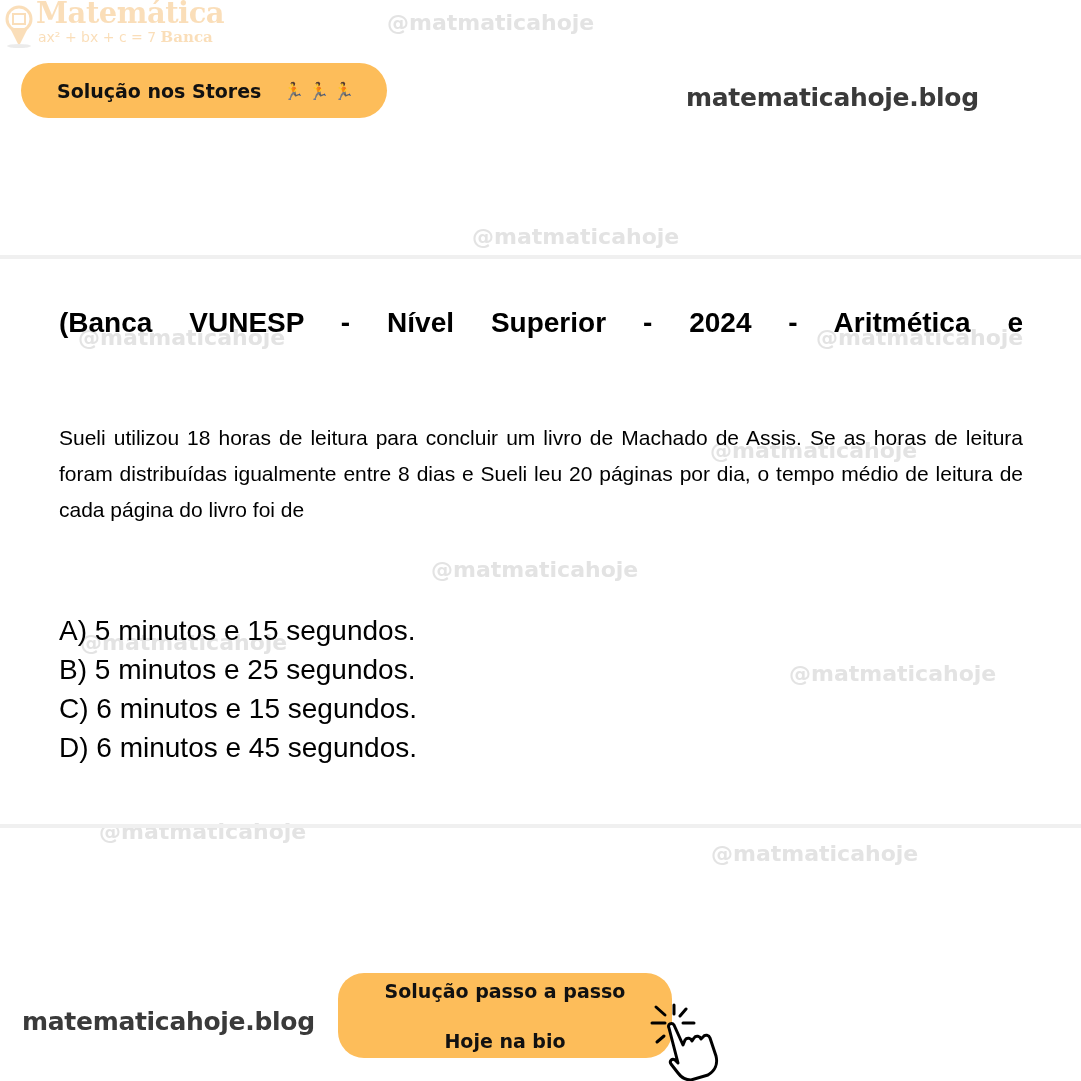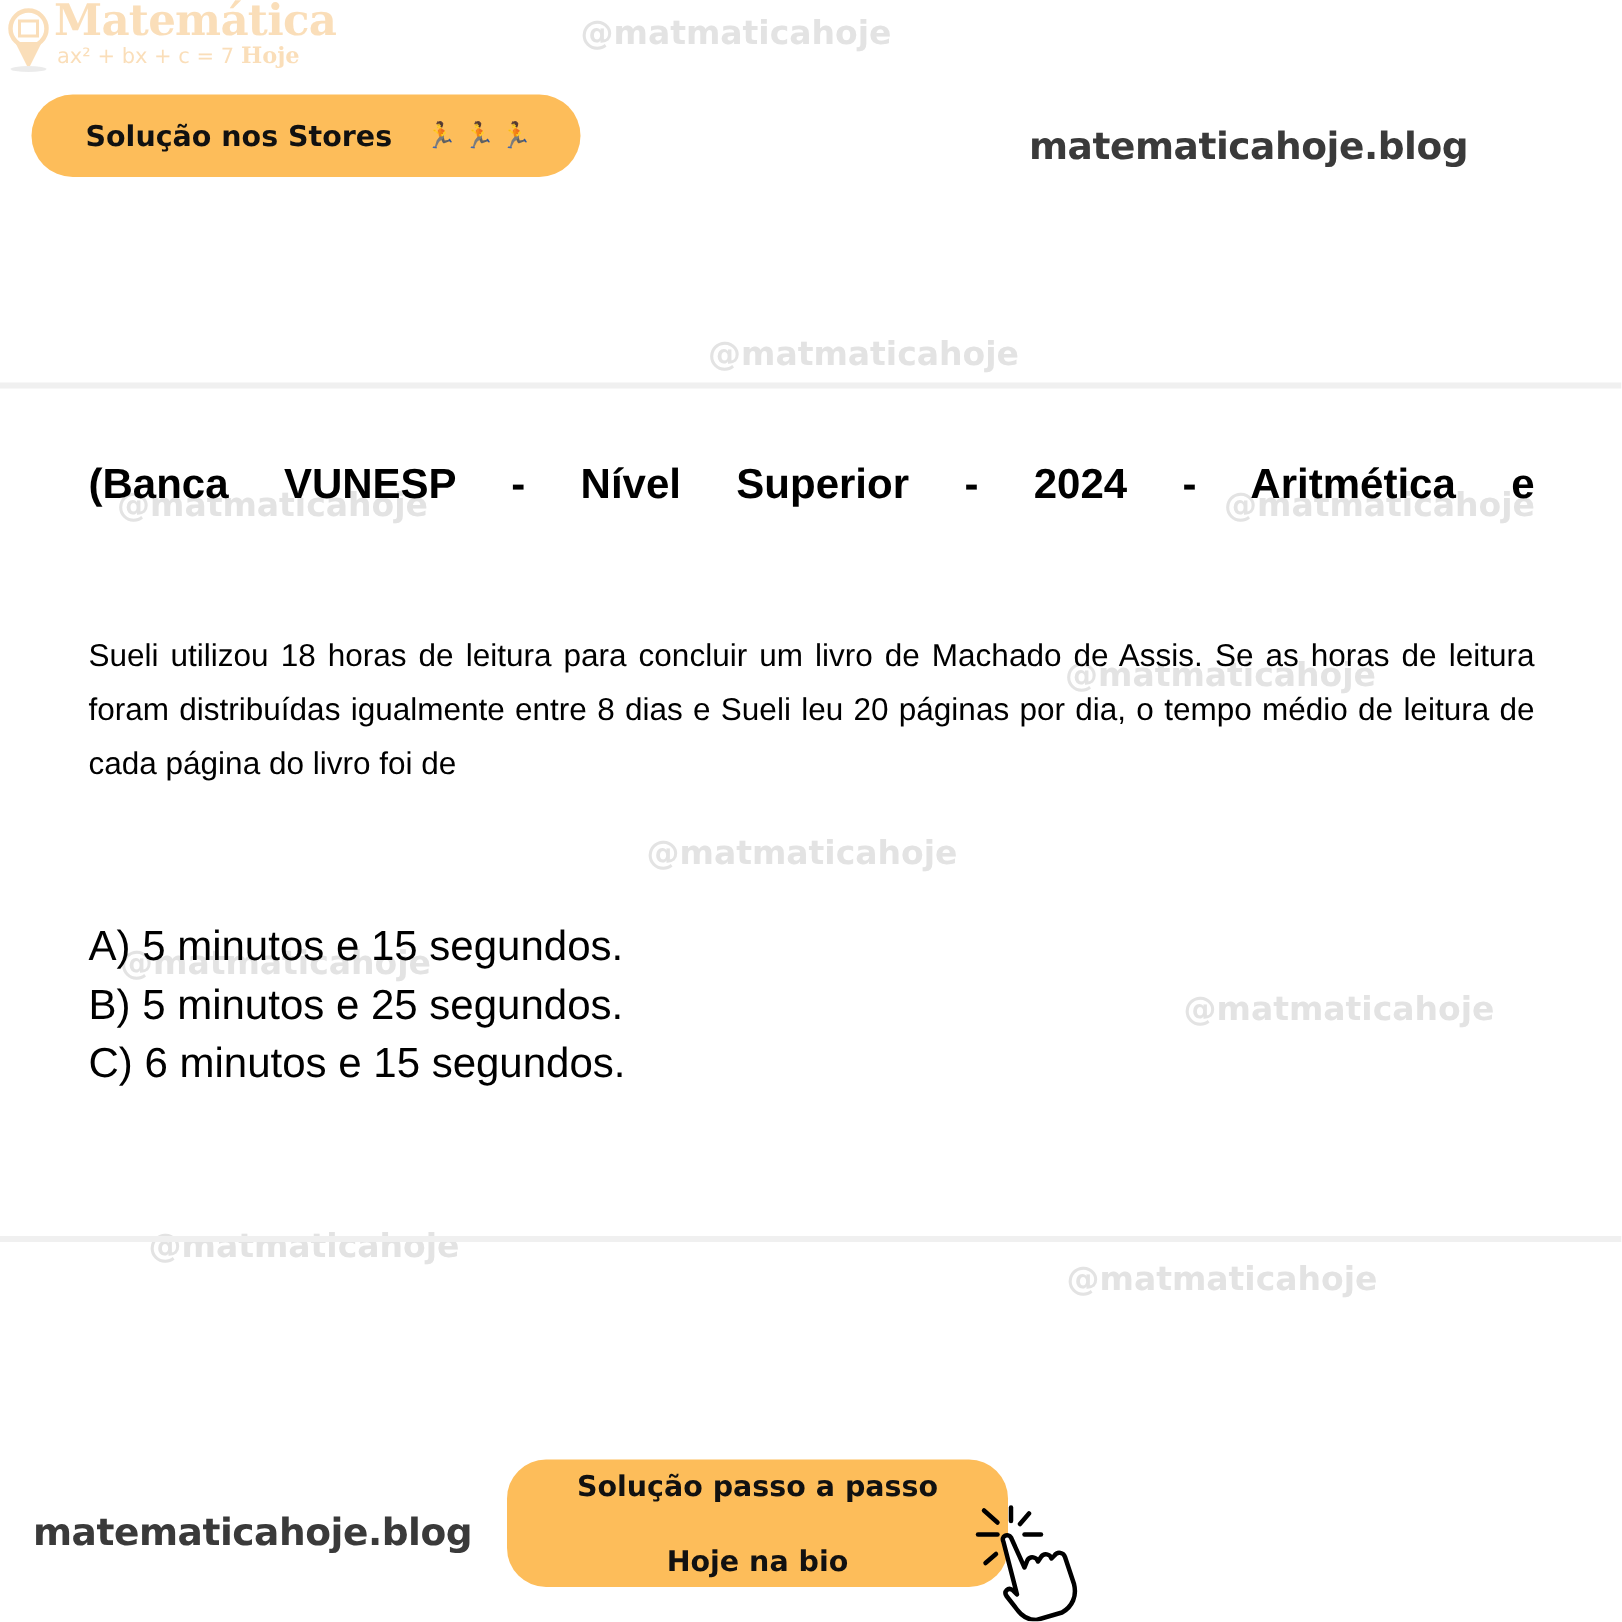--- a/index.html
+++ b/index.html
@@ -32,21 +32,21 @@
 <div class="abs logo">
   <svg class="logo-pin" viewBox="0 0 30 44">
     <circle cx="15" cy="15" r="12" fill="none" stroke="#f2a33a" stroke-width="3"></circle>
     <rect x="9" y="10" width="12" height="10" fill="none" stroke="#f2a33a" stroke-width="2"></rect>
     <path d="M6 24 L15 42 L24 24" fill="#f2a33a"></path>
     <ellipse cx="15" cy="42" rx="12" ry="2" fill="#c8c8c8"></ellipse>
   </svg>
   <div class="logo-title">Matemática</div>
   <div class="logo-sub">
     <span>ax² + bx + c = 7</span>
-    <b>Hoje</b>
+    <b>Banca</b>
   </div>
 </div>
 
 <div class="abs wm" style="left:387px;top:10px;">@matmaticahoje</div>
 <div class="abs wm" style="left:472px;top:224px;">@matmaticahoje</div>
 <div class="abs wm" style="left:78px;top:325px;">@matmaticahoje</div>
 <div class="abs wm" style="left:816px;top:325px;">@matmaticahoje</div>
 <div class="abs wm" style="left:710px;top:438px;">@matmaticahoje</div>
 <div class="abs wm" style="left:431px;top:557px;">@matmaticahoje</div>
 <div class="abs wm" style="left:80px;top:630px;">@matmaticahoje</div>
@@ -70,20 +70,21 @@
 <div class="abs q-title">
   <span class="line1">(Banca VUNESP - Nível Superior - 2024 - Aritmética e</span>
 </div>
 
 <div class="abs q-body">Sueli utilizou 18 horas de leitura para concluir um livro de Machado de Assis. Se as horas de leitura foram distribuídas igualmente entre 8 dias e Sueli leu 20 páginas por dia, o tempo médio de leitura de cada página do livro foi de</div>
 
 <div class="abs options">
   <span class="opt">A) 5 minutos e 15 segundos.</span>
   <span class="opt">B) 5 minutos e 25 segundos.</span>
   <span class="opt">C) 6 minutos e 15 segundos.</span>
+  <span class="opt">D) 6 minutos e 45 segundos.</span>
 </div>
 
 <div class="abs blog-bottom">matematicahoje.blog</div>
 <div class="abs pill pill-bottom">
   <span>Solução passo a passo</span>
   <span>Hoje na bio</span>
 </div>
 
 <svg class="abs hand" viewBox="0 0 85 81">
   <g stroke="#000" stroke-width="3" stroke-linecap="round" fill="none">

